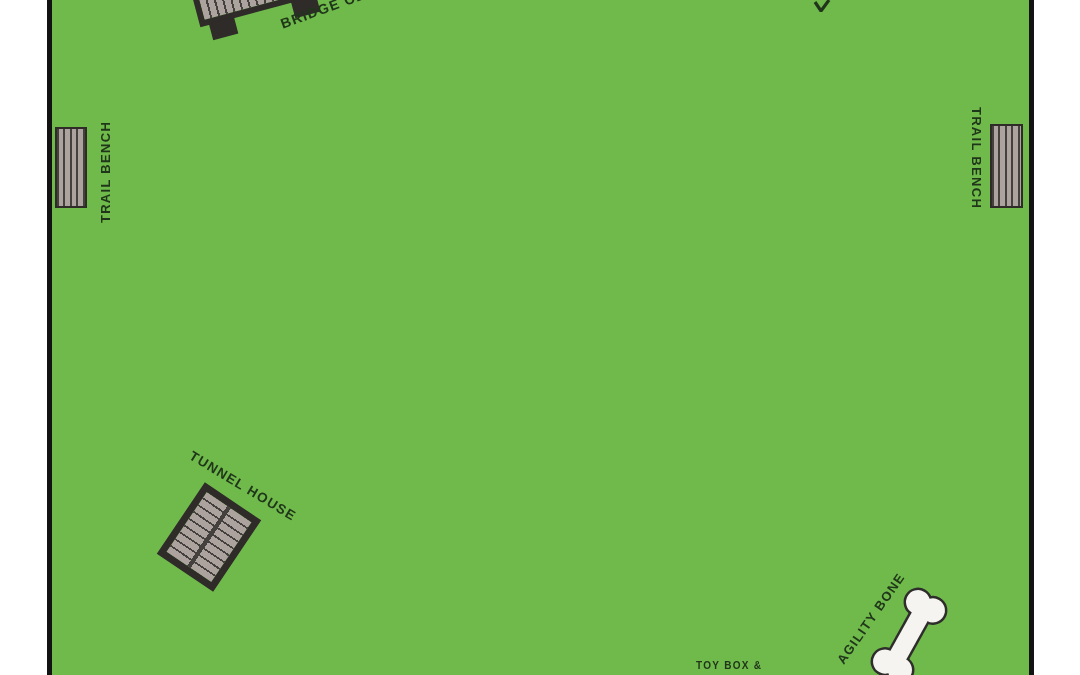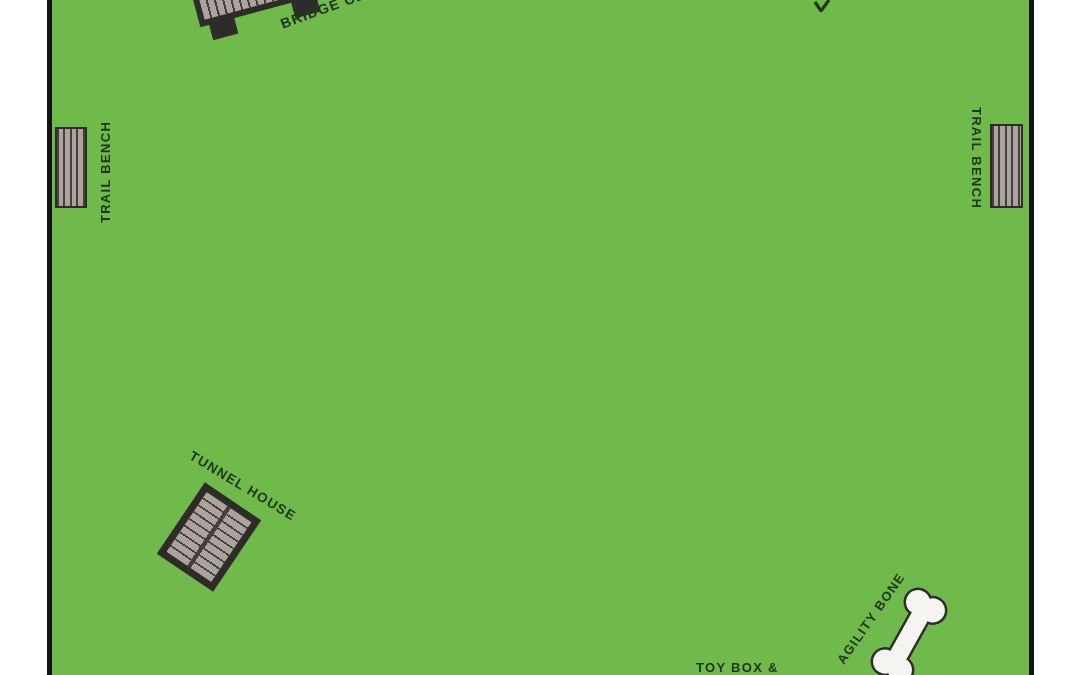--- a/index.html
+++ b/index.html
@@ -55,21 +55,21 @@
     position:absolute;left:0;top:2px;width:130px;height:56px;box-sizing:border-box;
     border:6px solid var(--frame-dark);
     background:repeating-linear-gradient(to right,
       var(--slat-light) 0 6px, var(--slat-dark) 6px 8px);
   }
   .bridge-foot{position:absolute;top:57px;width:26px;height:17px;background:var(--frame-dark);}
   .bridge-foot.left{left:9px;}
   .bridge-foot.right{left:94px;}
   .bridge-label{left:281px;top:17px;font-size:14px;transform:rotate(-20deg);transform-origin:left center;}
   .tunnel-label{left:194px;top:449px;font-size:13.5px;transform:rotate(31deg);transform-origin:left top;}
-  .toybox-label{left:696px;top:661px;font-size:13px;}
+  .toybox-label{left:696px;top:661px;font-size:10px;}
   .agility-label{left:840px;top:656px;font-size:13px;transform:rotate(-55deg);transform-origin:left center;}
   .bone-svg{position:absolute;left:846px;top:571px;}
   .fragment-svg{position:absolute;left:812px;top:0px;}
 </style>
 </head>
 <body>
 
 <div id="stage">
 
   <div class="field"></div>

